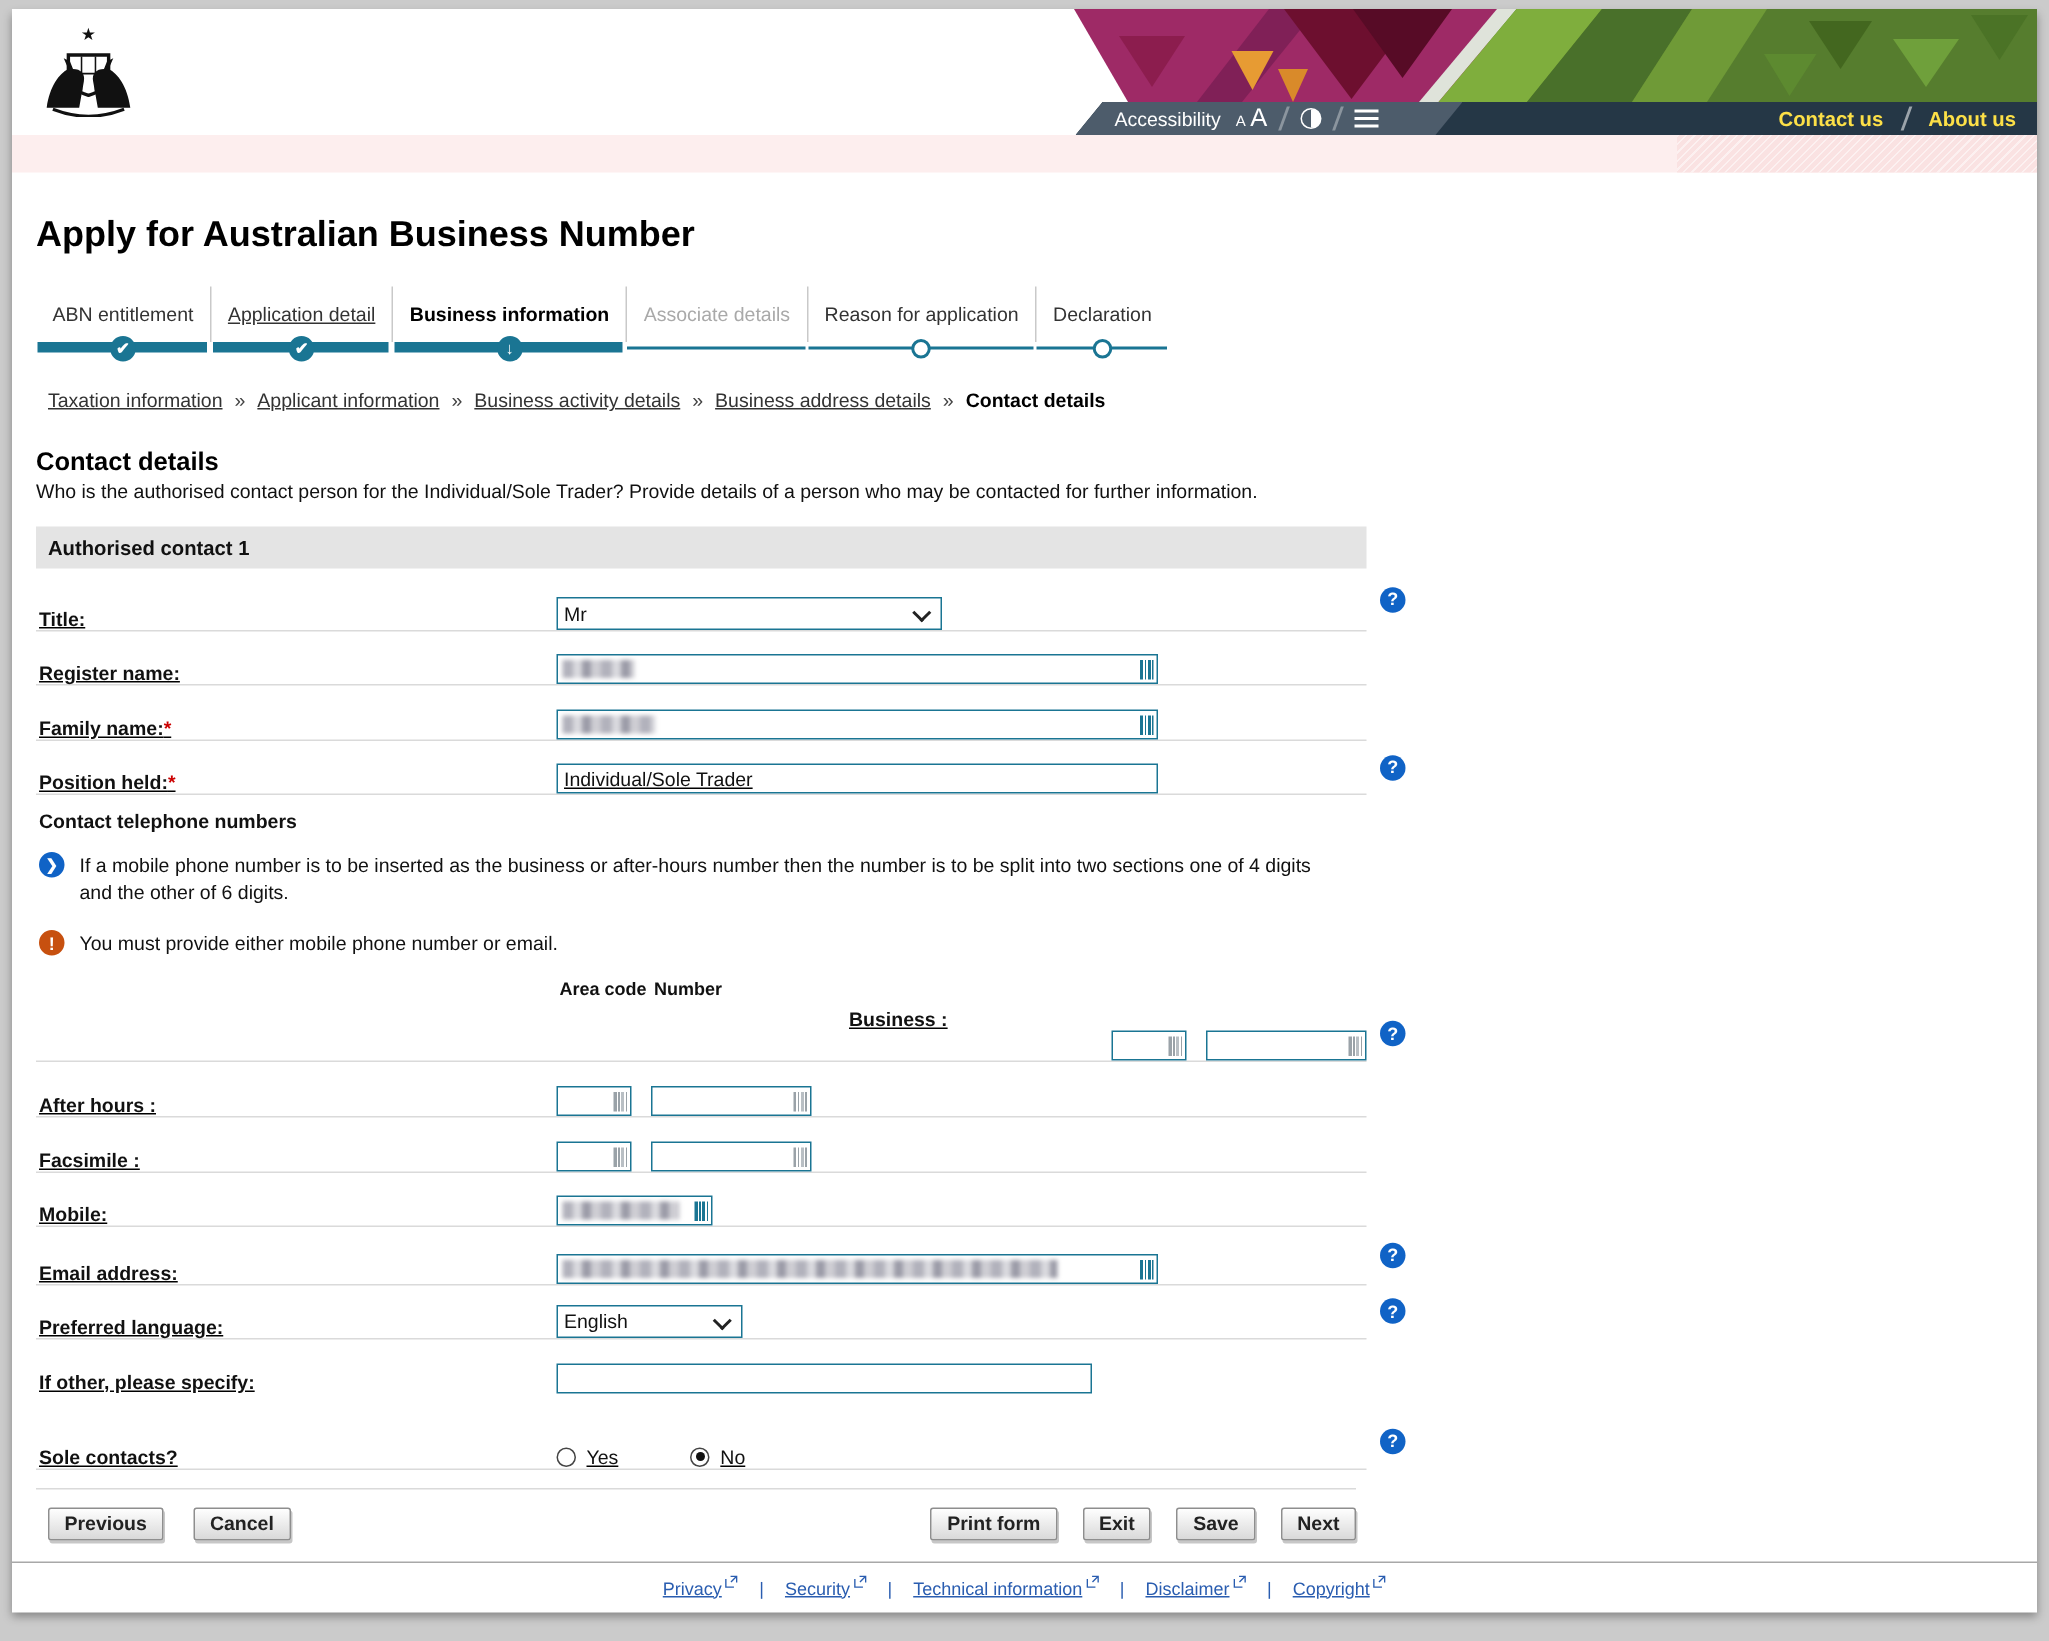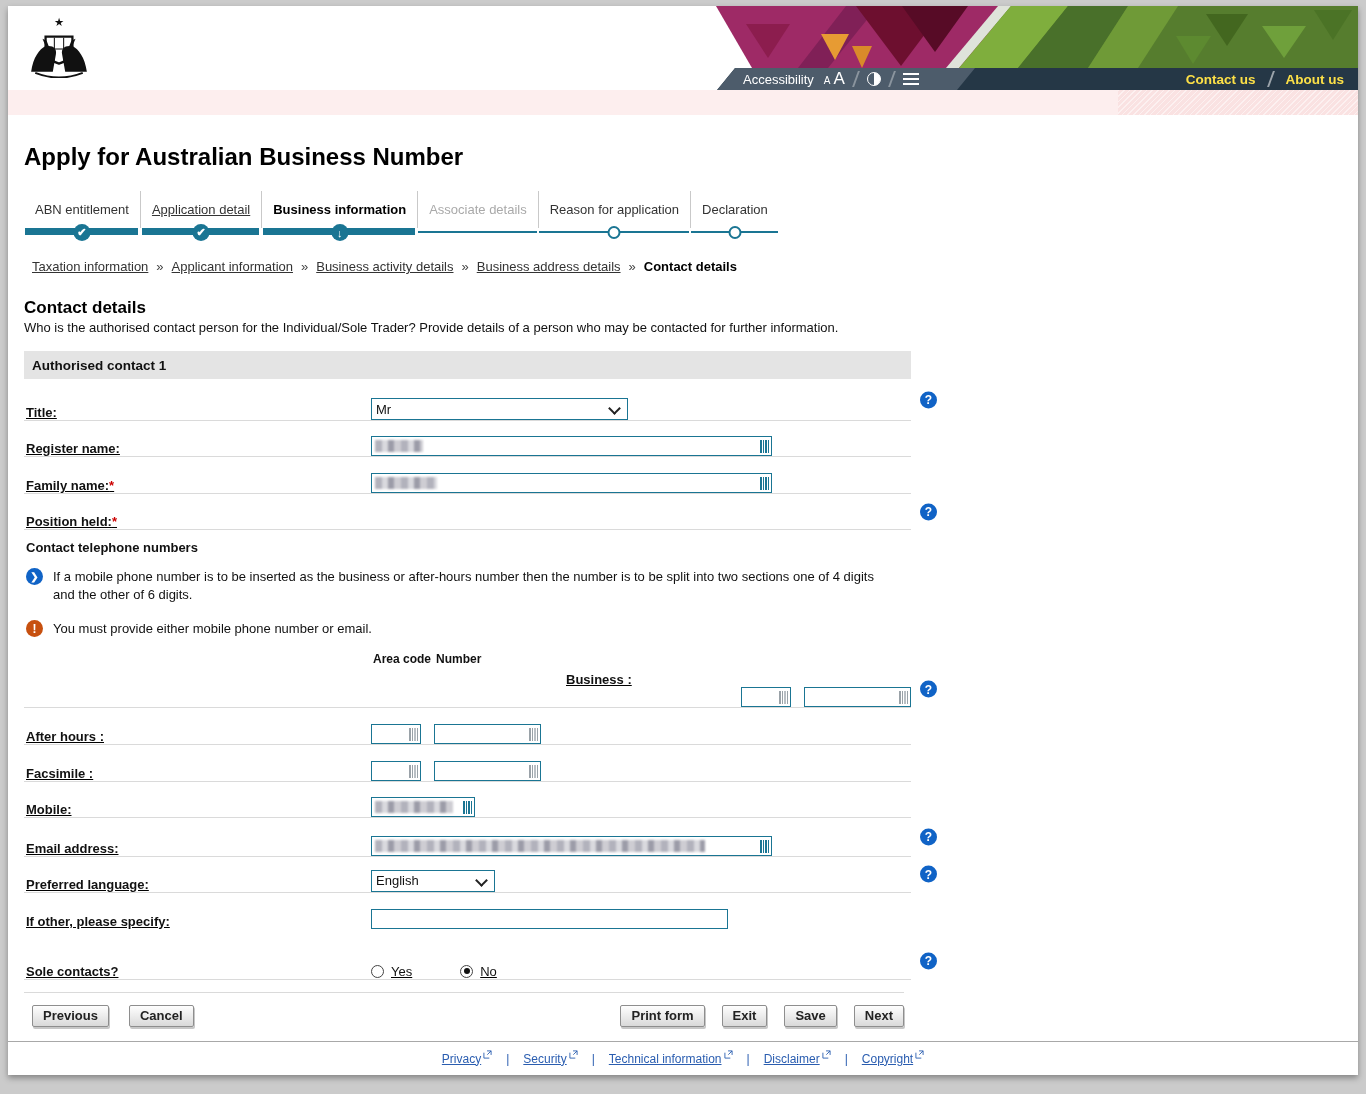--- a/index.html
+++ b/index.html
@@ -276,20 +276,21 @@
         <span class="lab"><span>Family name:</span><span class="req">*</span></span>
         <span class="iw">
           <input class="ti" style="width: 401px;">
           <span class="redact" style="width:62px;"></span>
           <span class="afi"></span>
         </span>
       </div>
 
       <div class="row sep" style="min-height:36px;">
         <span class="lab"><span>Position held:</span><span class="req">*</span></span>
+        <input class="ti" style="width: 401px;" value="Individual/Sole Trader">
         <span class="help">?</span>
       </div>
 
       <div class="subhead">Contact telephone numbers</div>
 
       <div class="note">
         <span class="icon-circ icon-info">❯</span>
         <span class="txt">If a mobile phone number is to be inserted as the business or after-hours number then the number is to be split into two sections one of 4 digits and the other of 6 digits.</span>
       </div>
 

